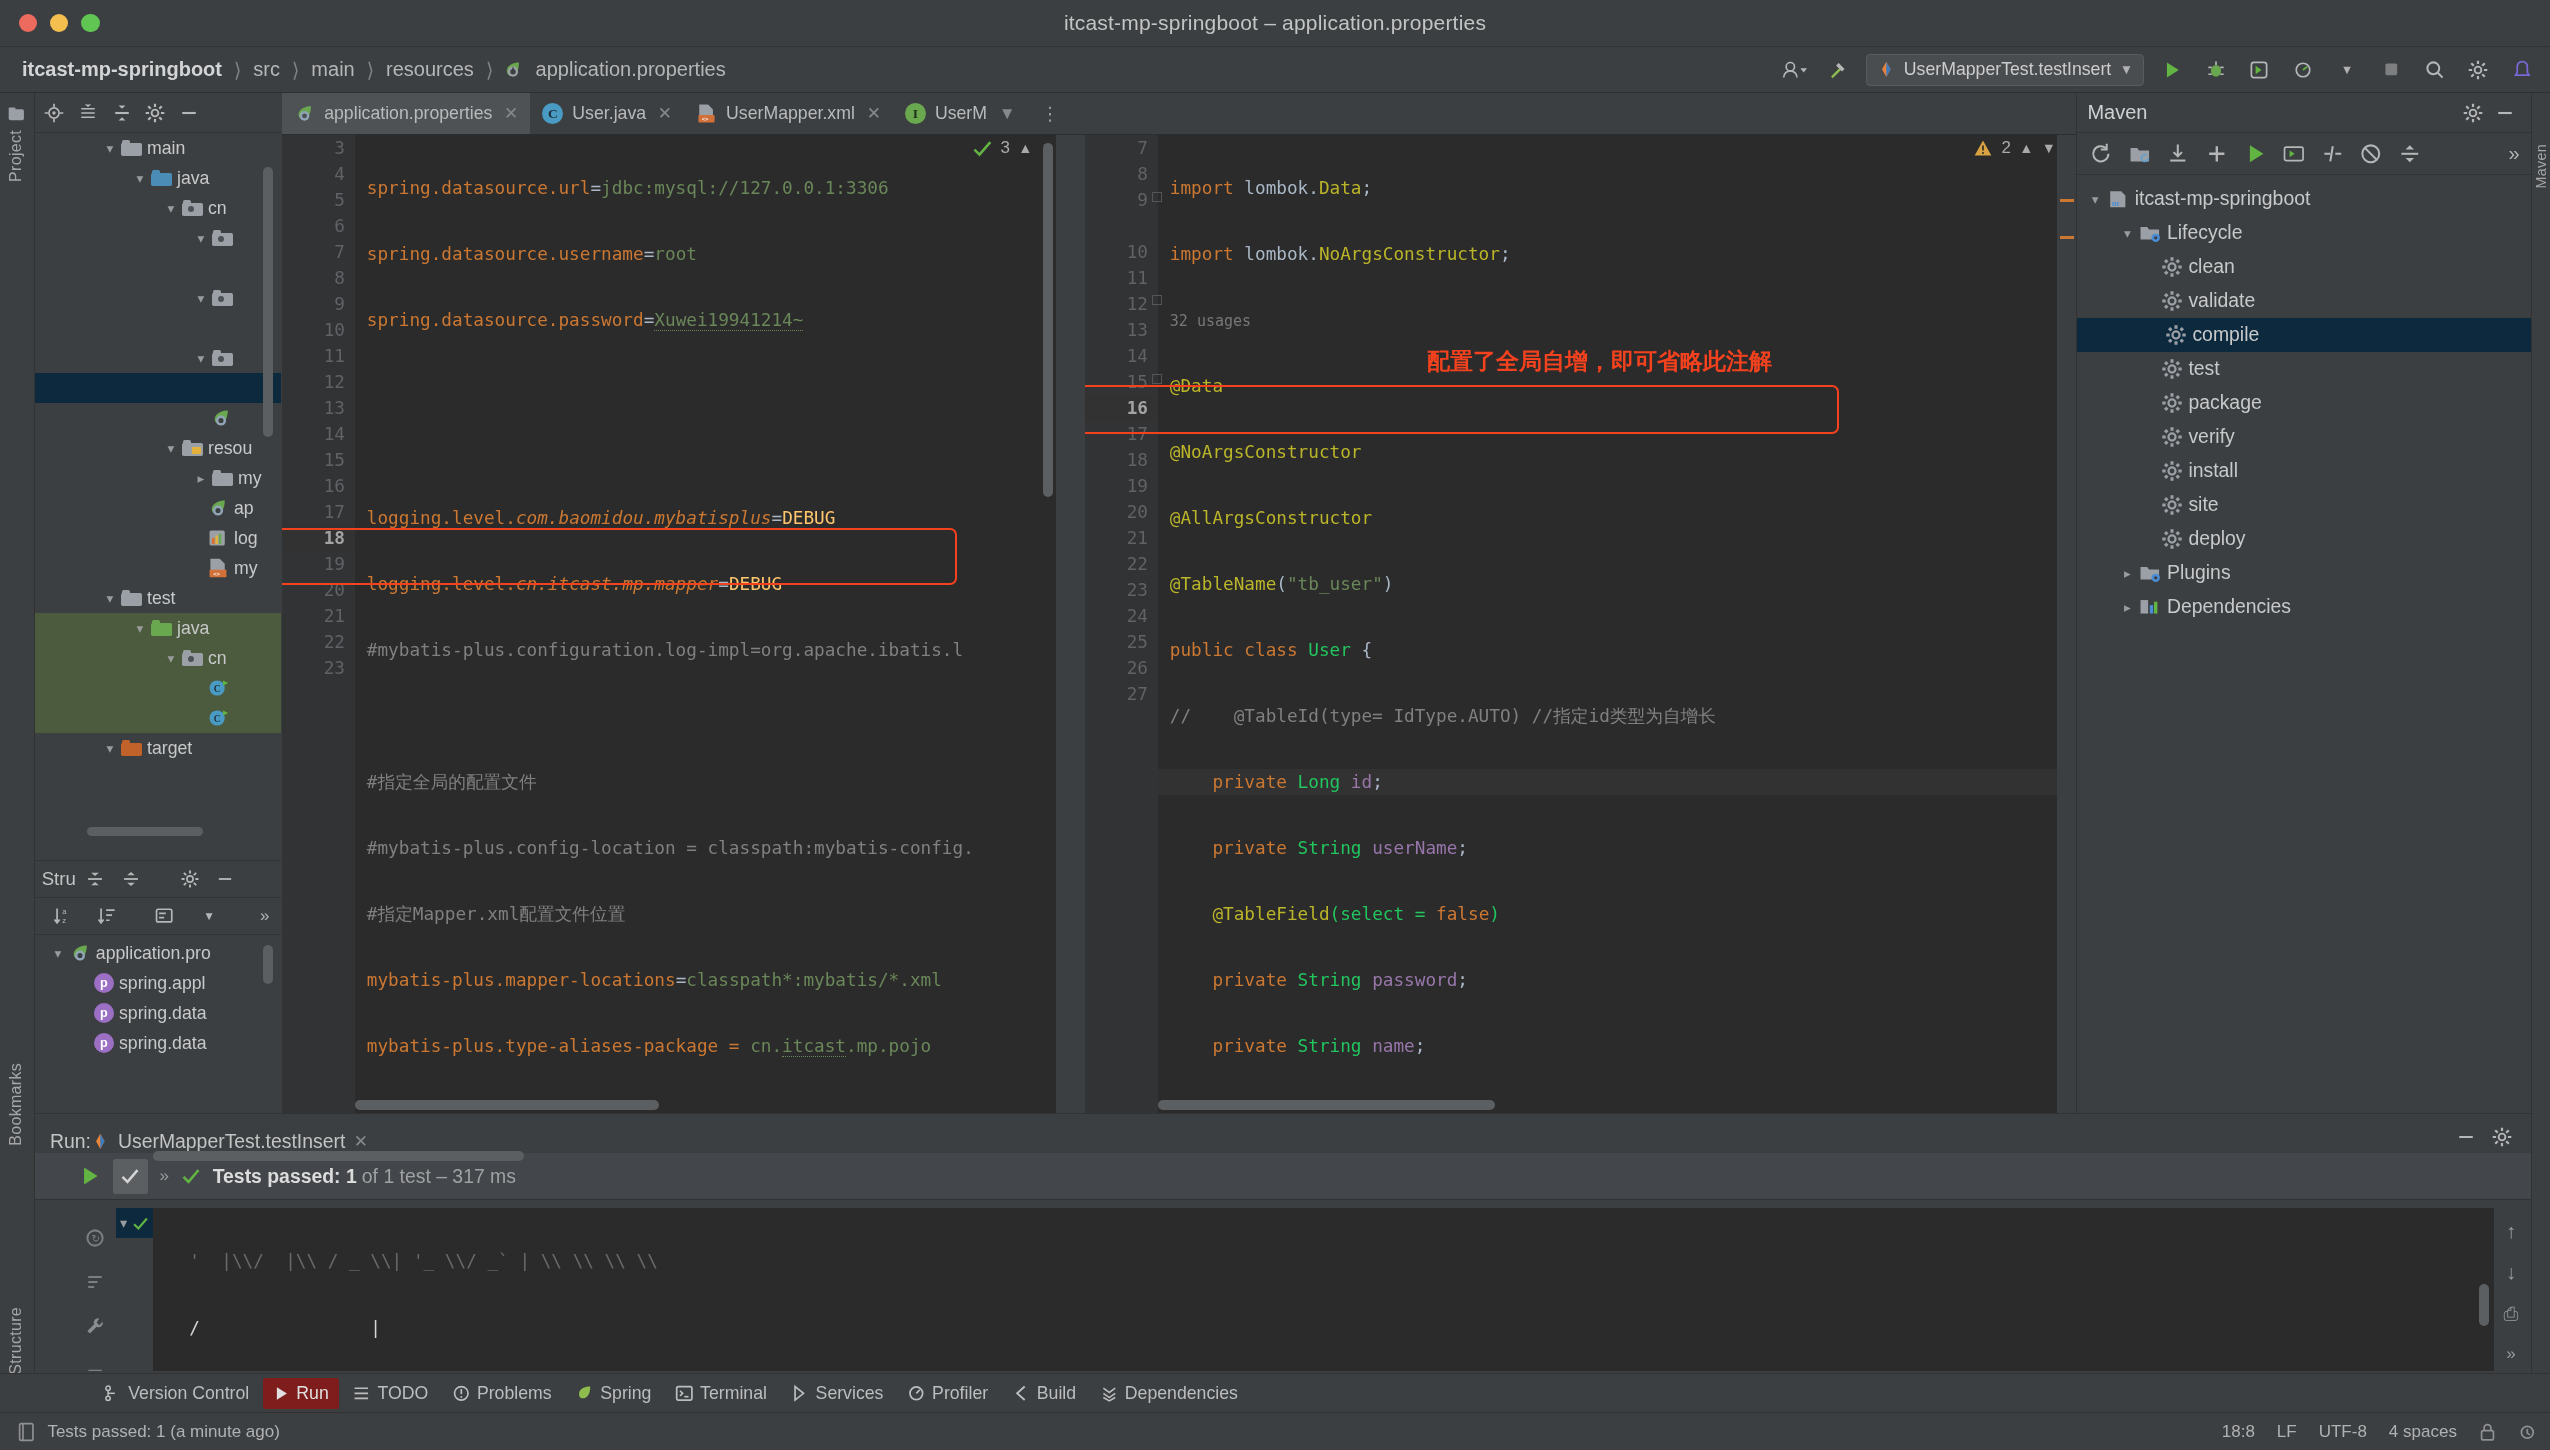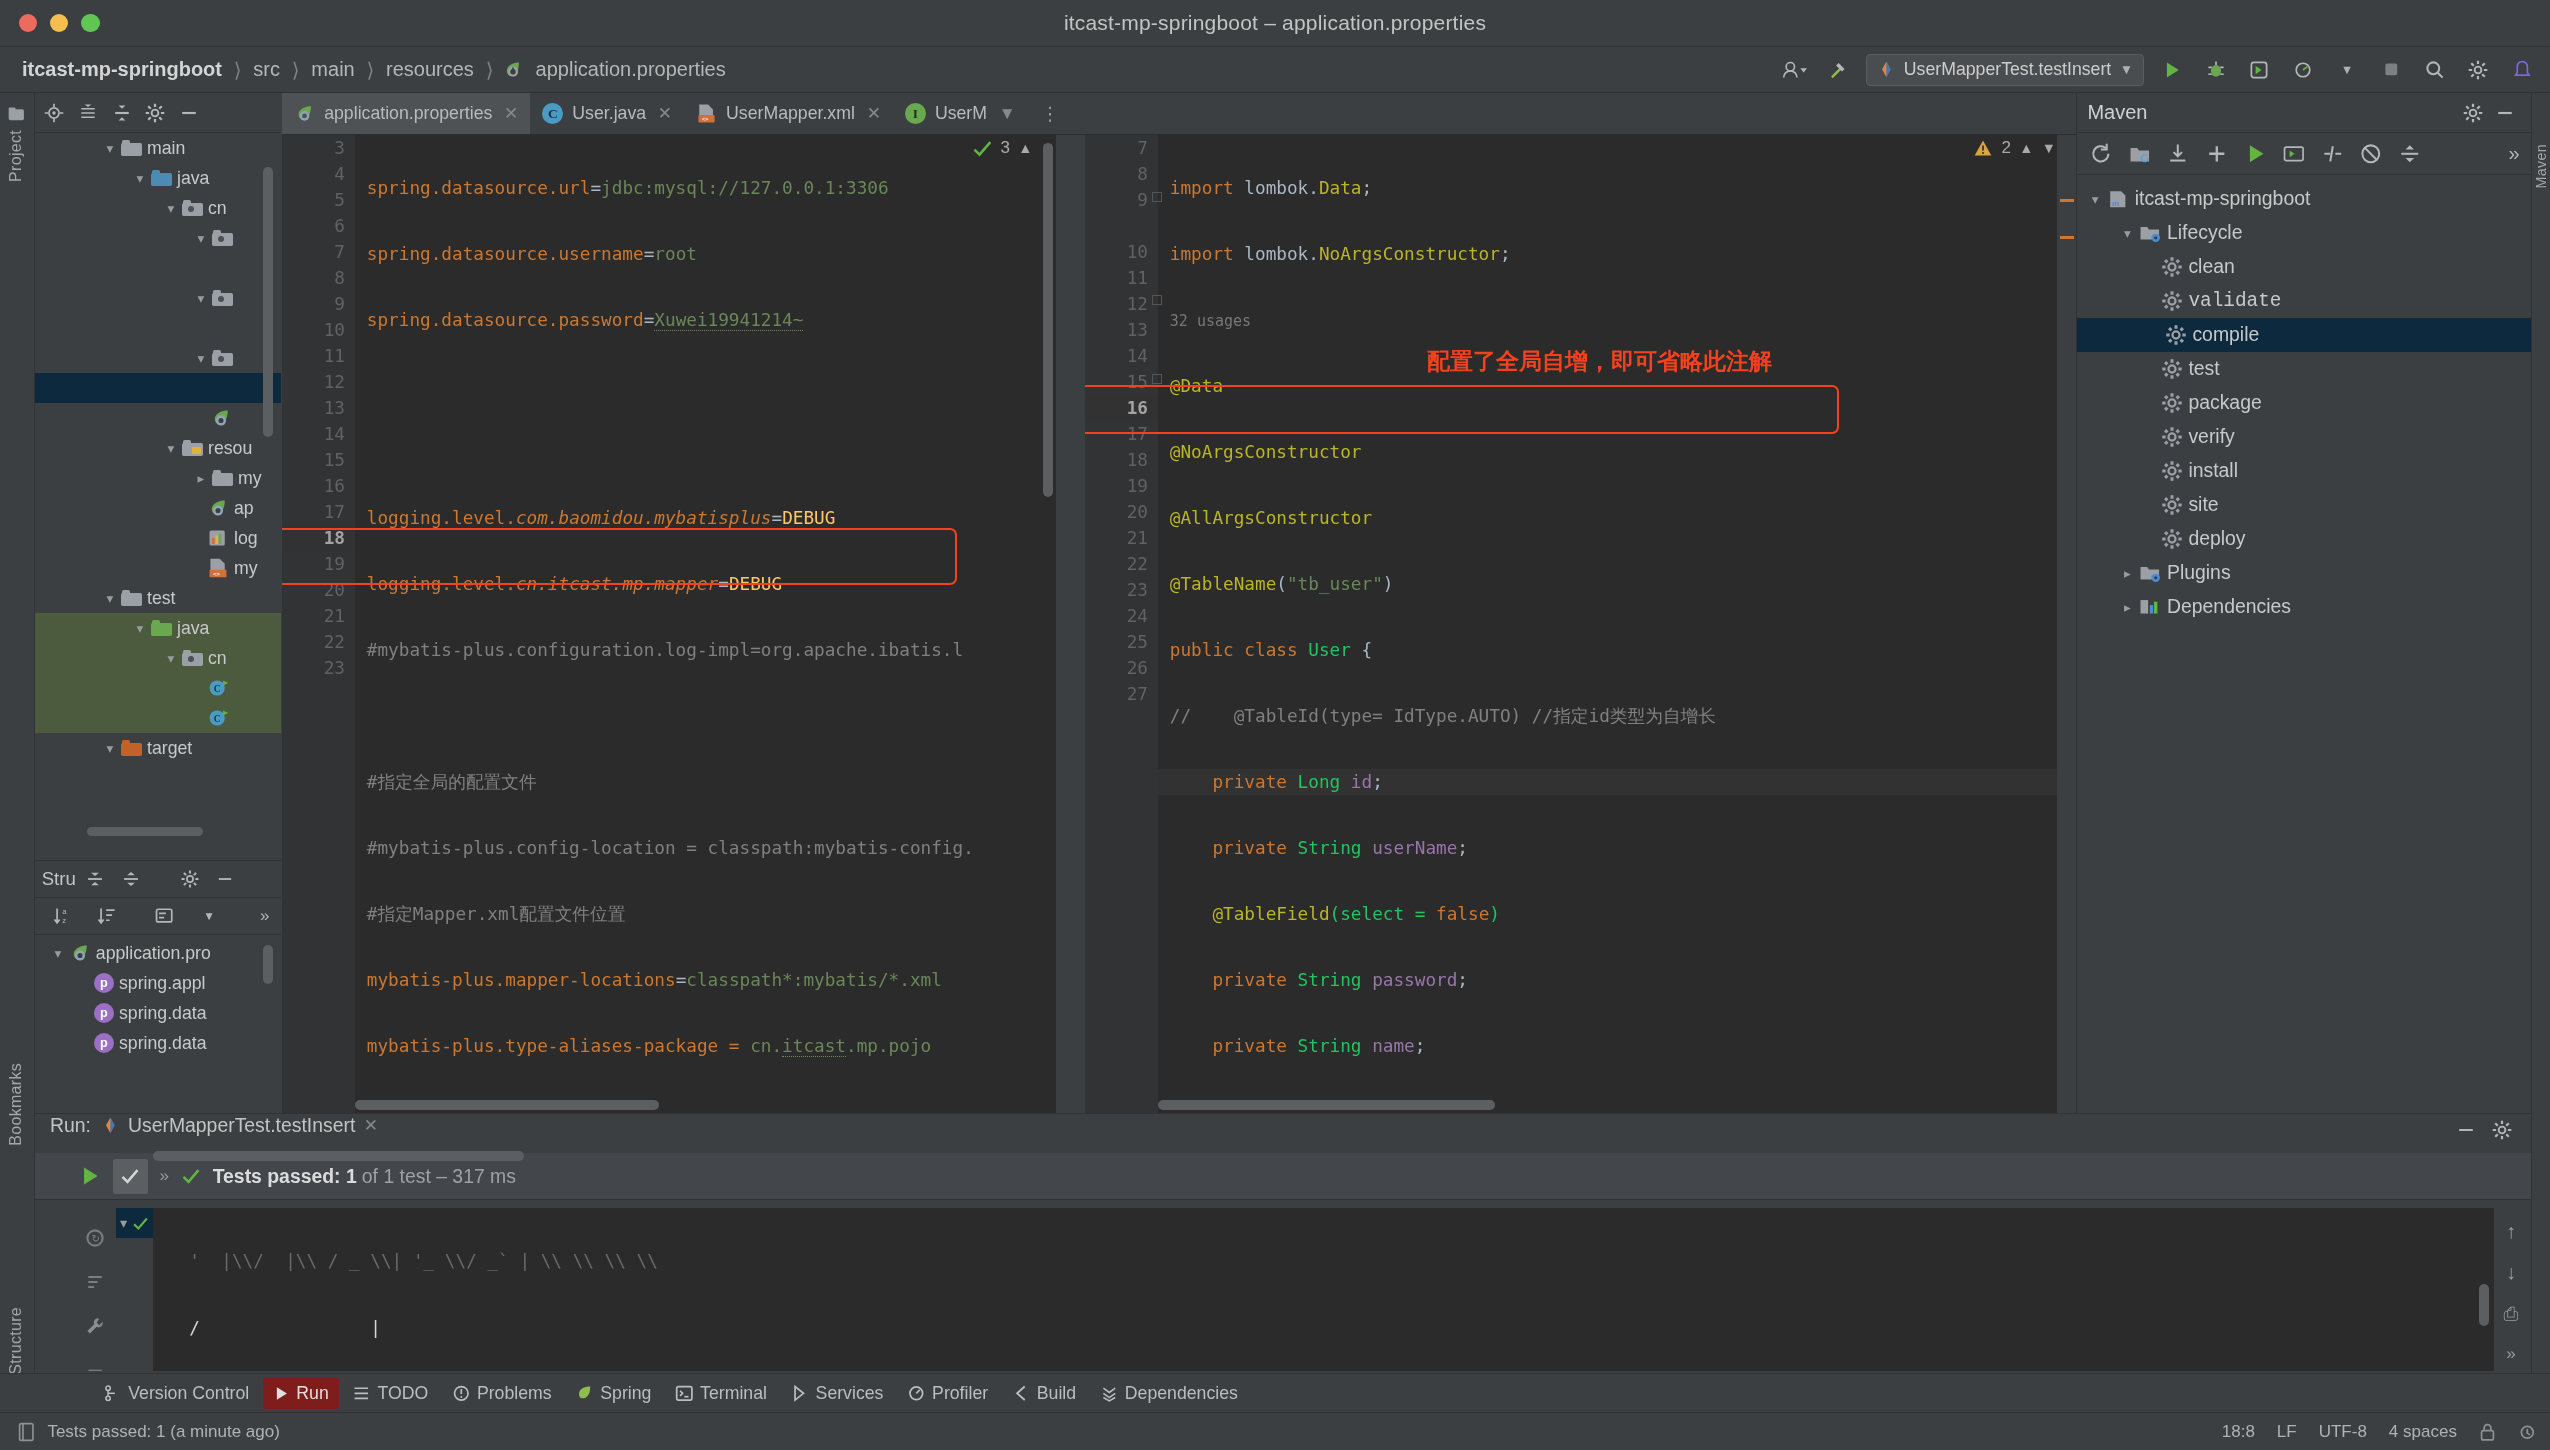--- a/index.html
+++ b/index.html
@@ -151,21 +151,21 @@
   .mvn-tree { font-size: 19.4px; color: #c8c9ca; padding-top: 6.7px;}
   .mrow { height: 34px; display:flex; align-items:center; white-space:nowrap; padding-left: 5px;}
   .mrow.sel { background: #0d293e; }
   .gear { flex:none; }
 
   
   .rightstrip { position:absolute; right:0; top:93px; width:18.6px; bottom:76px; background:#3c3f41; border-left:0.8px solid #323232; }
 
   
   .runpanel { position: absolute; left: 35px; right: 18.6px; top: 1113px; height: 261px; background: #3c3f41; border-top: 0.8px solid #323232;}
-  .run-head { height: 39px; display:flex; align-items:flex-start; gap: 10px; padding-left: 15px; }
+  .run-head { height: 39px; display:flex; align-items:flex-end; padding-left: 15px; }
   .run-label { color:#c3c4c4; font-size: 19.4px; }
   .run-tab { display:flex; align-items:center; gap:8.4px; color:#c3c4c4; font-size:19.4px; }
   .test-status { height: 47px; display:flex; align-items:center; gap: 11.8px; padding-left: 44px; border-bottom:0.8px solid #323232; background:#43464a;}
   .console { position:absolute; left: 118px; right: 37px; top: 94px; bottom: 3.4px; background:#2b2b2b; color:#d6d6d6;
              font-family:"DejaVu Sans Mono", monospace; font-size: 17.7px; overflow:hidden; white-space:pre;}
   .cons-line { height: 27px; line-height: 27px; padding-left: 15px; }
   .run-gutter { position:absolute; left: 81px; top: 94px; bottom: 3.4px; width: 37px; background:#3c3f41;}
   .run-lefticons { position:absolute; left: 39px; top: 94px; bottom: 3.4px; width: 42px; background:#3c3f41; display:flex; flex-direction:column; align-items:center; gap:22px; padding-top: 18.6px;}
   .run-righticons { position:absolute; right: 3.4px; top: 94px; width: 34px; display:flex; flex-direction:column; align-items:center; gap: 18.6px; padding-top: 11.8px;}
 
@@ -850,21 +850,21 @@
         <span class="gear">
           <svg width="22" height="22" viewBox="0 0 26 26">
               <circle cx="13" cy="13" r="4.2" fill="none" stroke="#9aa0a6" stroke-width="2.6"></circle>
               <g stroke="#9aa0a6" stroke-width="3.6">
                 <path d="M13 1.5v4M13 20.5v4M1.5 13h4M20.5 13h4M4.8 4.8l2.8 2.8M18.4 18.4l2.8 2.8M21.2 4.8l-2.8 2.8M7.6 18.4l-2.8 2.8"></path>
               </g>
             </svg>
         </span>
         <span class="tlabel">clean</span>
       </div>
-      <div class="mrow" style="padding-left:84px;font-family:Liberation Mono, monospace;">
+      <div class="mrow" style="padding-left:84px;">
         <span class="gear">
           <svg width="22" height="22" viewBox="0 0 26 26">
               <circle cx="13" cy="13" r="4.2" fill="none" stroke="#9aa0a6" stroke-width="2.6"></circle>
               <g stroke="#9aa0a6" stroke-width="3.6">
                 <path d="M13 1.5v4M13 20.5v4M1.5 13h4M20.5 13h4M4.8 4.8l2.8 2.8M18.4 18.4l2.8 2.8M21.2 4.8l-2.8 2.8M7.6 18.4l-2.8 2.8"></path>
               </g>
             </svg>
         </span>
         <span class="tlabel">validate</span>
       </div>

